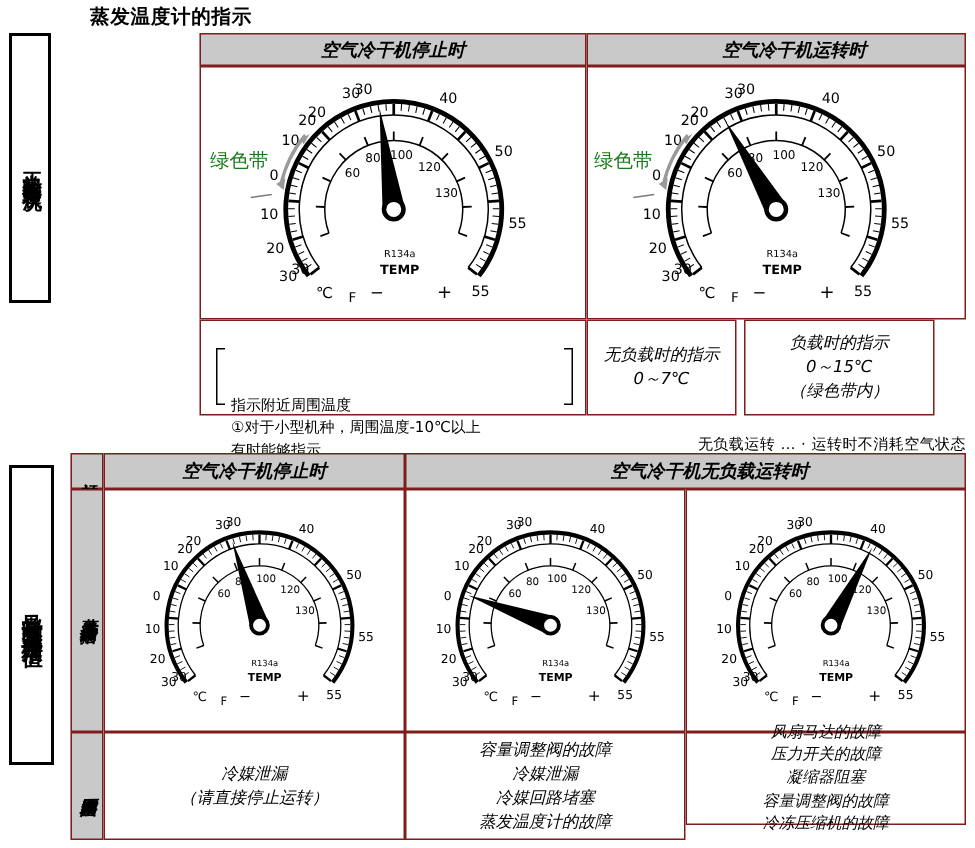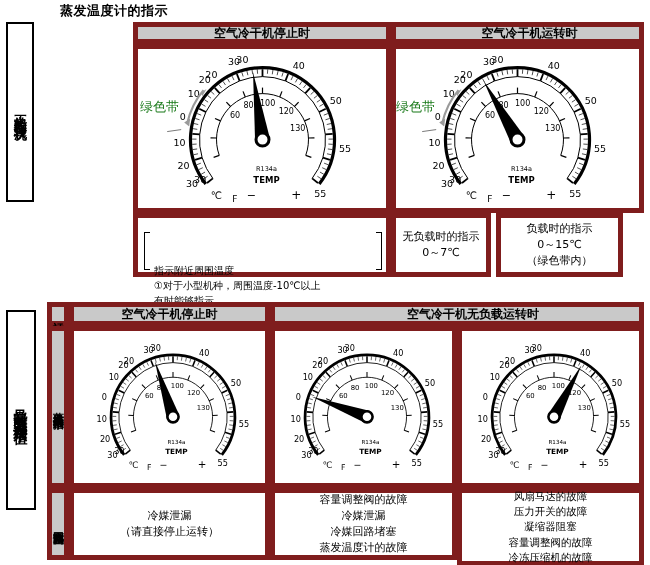--- a/index.html
+++ b/index.html
@@ -55,23 +55,24 @@
     left: 6px;
     top: 310px;
     width: 30px;
     height: 200px;
     font-size: 14px;
   }
 
   
   .box {
     position: absolute;
-    border: 5px solid #7f1d1d;
+    border: 1px solid #7f1d1d;
     box-sizing: border-box;
     background: #fff;
+    font-style: italic;
   }
   .hdr {
     background: #c9c9c9;
     font-weight: bold;
     font-size: 12px;
     display: flex;
     align-items: center;
     justify-content: center;
     text-align: center;
   }
@@ -157,38 +158,39 @@
 
   <div class="bracket" style="left:144px; top:218px; width:238px; height:54px;">
     <div class="bk" style="left:0px; top:14px; height:38px; border-right:none;"></div>
     <div class="bk" style="right:0px; top:14px; height:38px; border-left:none;"></div>
     <div style="padding-left:10px; padding-right:10px;">指示附近周围温度
 ①对于小型机种，周围温度-10℃以上
 有时能够指示
 ②根据停止时间，数值发生变化</div>
   </div>
 
+  <div class="note-right">无负载运转 … · 运转时不消耗空气状态</div>
 
   <div class="box vlabel" style="left:47px; top:302px; width:22px; height:24px;">运转</div>
   <div class="box hdr" style="left:69px; top:302px; width:201px; height:24px;">空气冷干机停止时</div>
   <div class="box hdr" style="left:270px; top:302px; width:374px; height:24px;padding-left:32px;">空气冷干机无负载运转时</div>
 
   <div class="box vlabel" style="left:47px; top:326px; width:22px; height:162px;">蒸发温度计的指示</div>
   <div class="box" style="left:69px; top:326px; width:201px; height:162px;"></div>
   <div class="box" style="left:270px; top:326px; width:187px; height:162px;"></div>
   <div class="box" style="left:457px; top:326px; width:187px; height:162px;"></div>
 
   <div class="box vlabel" style="left:47px; top:488px; width:22px; height:72px; letter-spacing:0px;">无法调整原因</div>
   <div class="box cell" style="left:69px; top:488px; width:201px; height:72px;">冷媒泄漏
 （请直接停止运转）</div>
   <div class="box cell" style="left:270px; top:488px; width:187px; height:72px;">容量调整阀的故障
 冷媒泄漏
 冷媒回路堵塞
 蒸发温度计的故障</div>
-  <div class="box cell" style="left:457px; top:488px; width:187px; height:78px; font-size:10.5px;">风扇马达的故障
+  <div class="box cell" style="left:457px; top:488px; width:187px; height:62px; font-size:10.5px;">风扇马达的故障
 压力开关的故障
 凝缩器阻塞
 容量调整阀的故障
 冷冻压缩机的故障</div>
 
   <div id="gauges">
       <div class="gauge" style="left: 155px; top: 50px; width: 215px; height: 160px;">
         <svg width="215" height="160" viewBox="0 0 215 160">
           <path d="M 50.763225740316 133.92762622344736 A 72 72 0 1 1 164.23677425968398 133.9276262234474" fill="none" stroke="#000" stroke-width="3.2"></path>
           <path d="M 57.8553225227765 128.38667294551647 A 63 63 0 1 1 157.1446774772235 128.38667294551647" fill="none" stroke="#000" stroke-width="1"></path>

